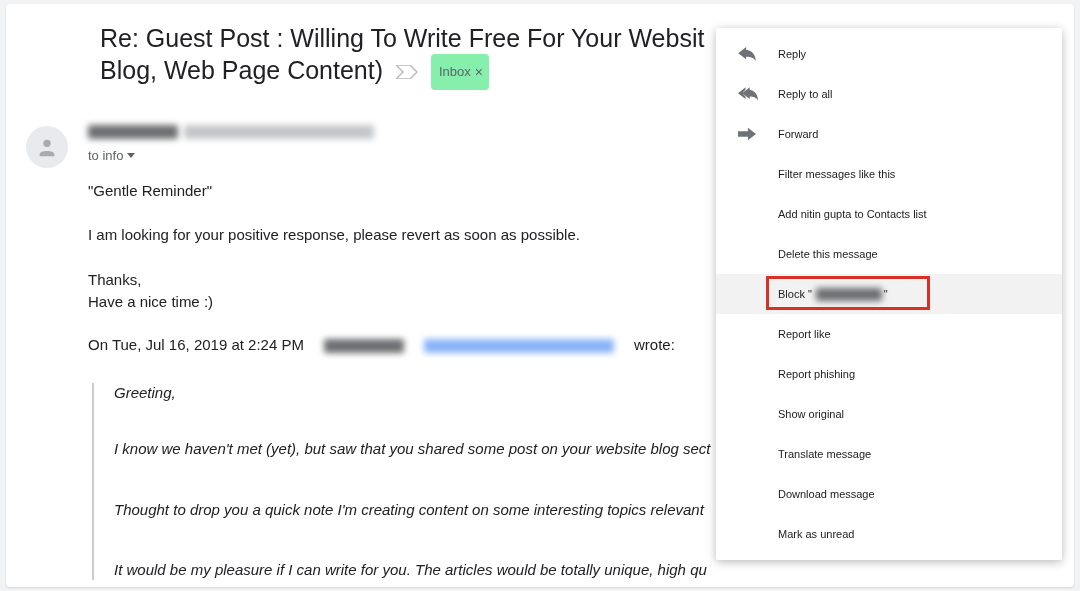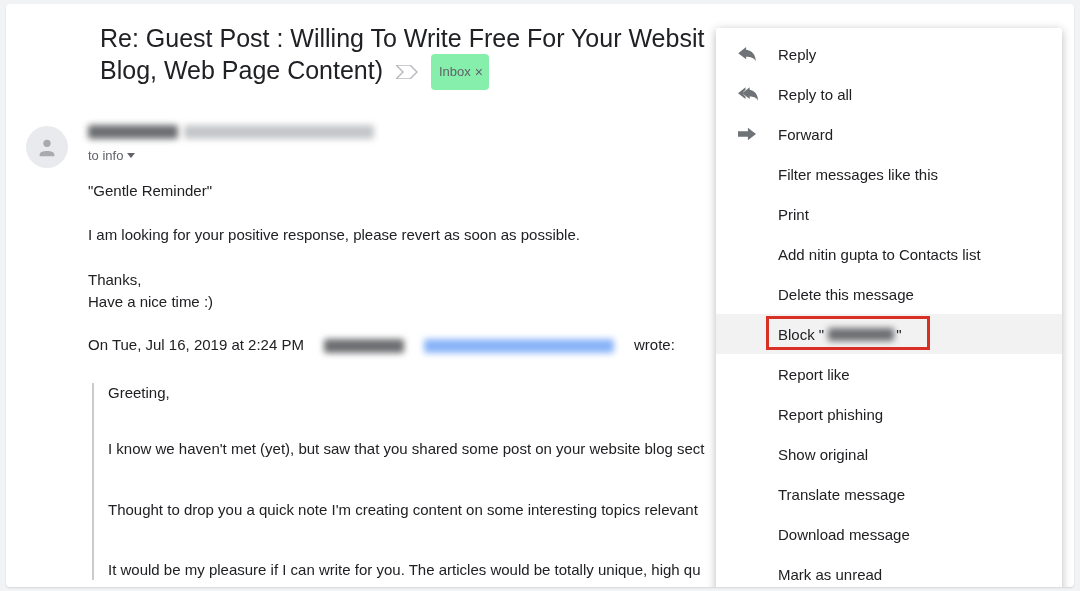--- a/index.html
+++ b/index.html
@@ -102,43 +102,44 @@
     width: 0; height: 0;
     border-left: 4px solid transparent;
     border-right: 4px solid transparent;
     border-top: 5px solid #5f6368;
     display: inline-block;
   }
   .msg p { margin-bottom: 24px; line-height: 1.35; }
   .msg .tight { margin-bottom: 2px; }
   .quoted {
     border-left: 2px solid #c9cbce;
-    padding-left: 14px;
+    padding-left: 20px;
     margin-left: 4px;
+    font-style: italic;
   }
   .quoted p { margin-bottom: 40px; }
   .quoted p:first-child { margin-bottom: 36px; }
   .reply-line { display: flex; align-items: flex-end; gap: 20px; margin-bottom: 30px; }
 
   
   .menu {
     position: absolute;
     left: 710px; top: 24px;
     width: 346px;
     background: #ffffff;
     box-shadow: 0 2px 10px rgba(0,0,0,0.28);
     padding: 6px 0;
     border-radius: 2px;
   }
   .menu-item {
     display: flex;
     align-items: center;
     height: 40px;
     padding-left: 22px;
-    font-size: 15px;
+    font-size: 11px;
     color: #202124;
     cursor: pointer;
     position: relative;
   }
   .menu-item .icon-slot {
     width: 40px;
     display: flex;
     align-items: center;
     flex-shrink: 0;
   }
@@ -240,24 +241,20 @@
           </svg>
       </span>
       <span>Forward</span>
     </div>
     <div class="menu-item">
       <span class="icon-slot"></span>
       <span>Filter messages like this</span>
     </div>
     <div class="menu-item">
       <span class="icon-slot"></span>
-      <span>Print</span>
-    </div>
-    <div class="menu-item">
-      <span class="icon-slot"></span>
       <span>Add nitin gupta to Contacts list</span>
     </div>
     <div class="menu-item">
       <span class="icon-slot"></span>
       <span>Delete this message</span>
     </div>
     <div class="menu-item highlight">
       <span class="icon-slot"></span>
       <span>Block "</span>
       <span class="blur-dark" style="width:66px"></span>

